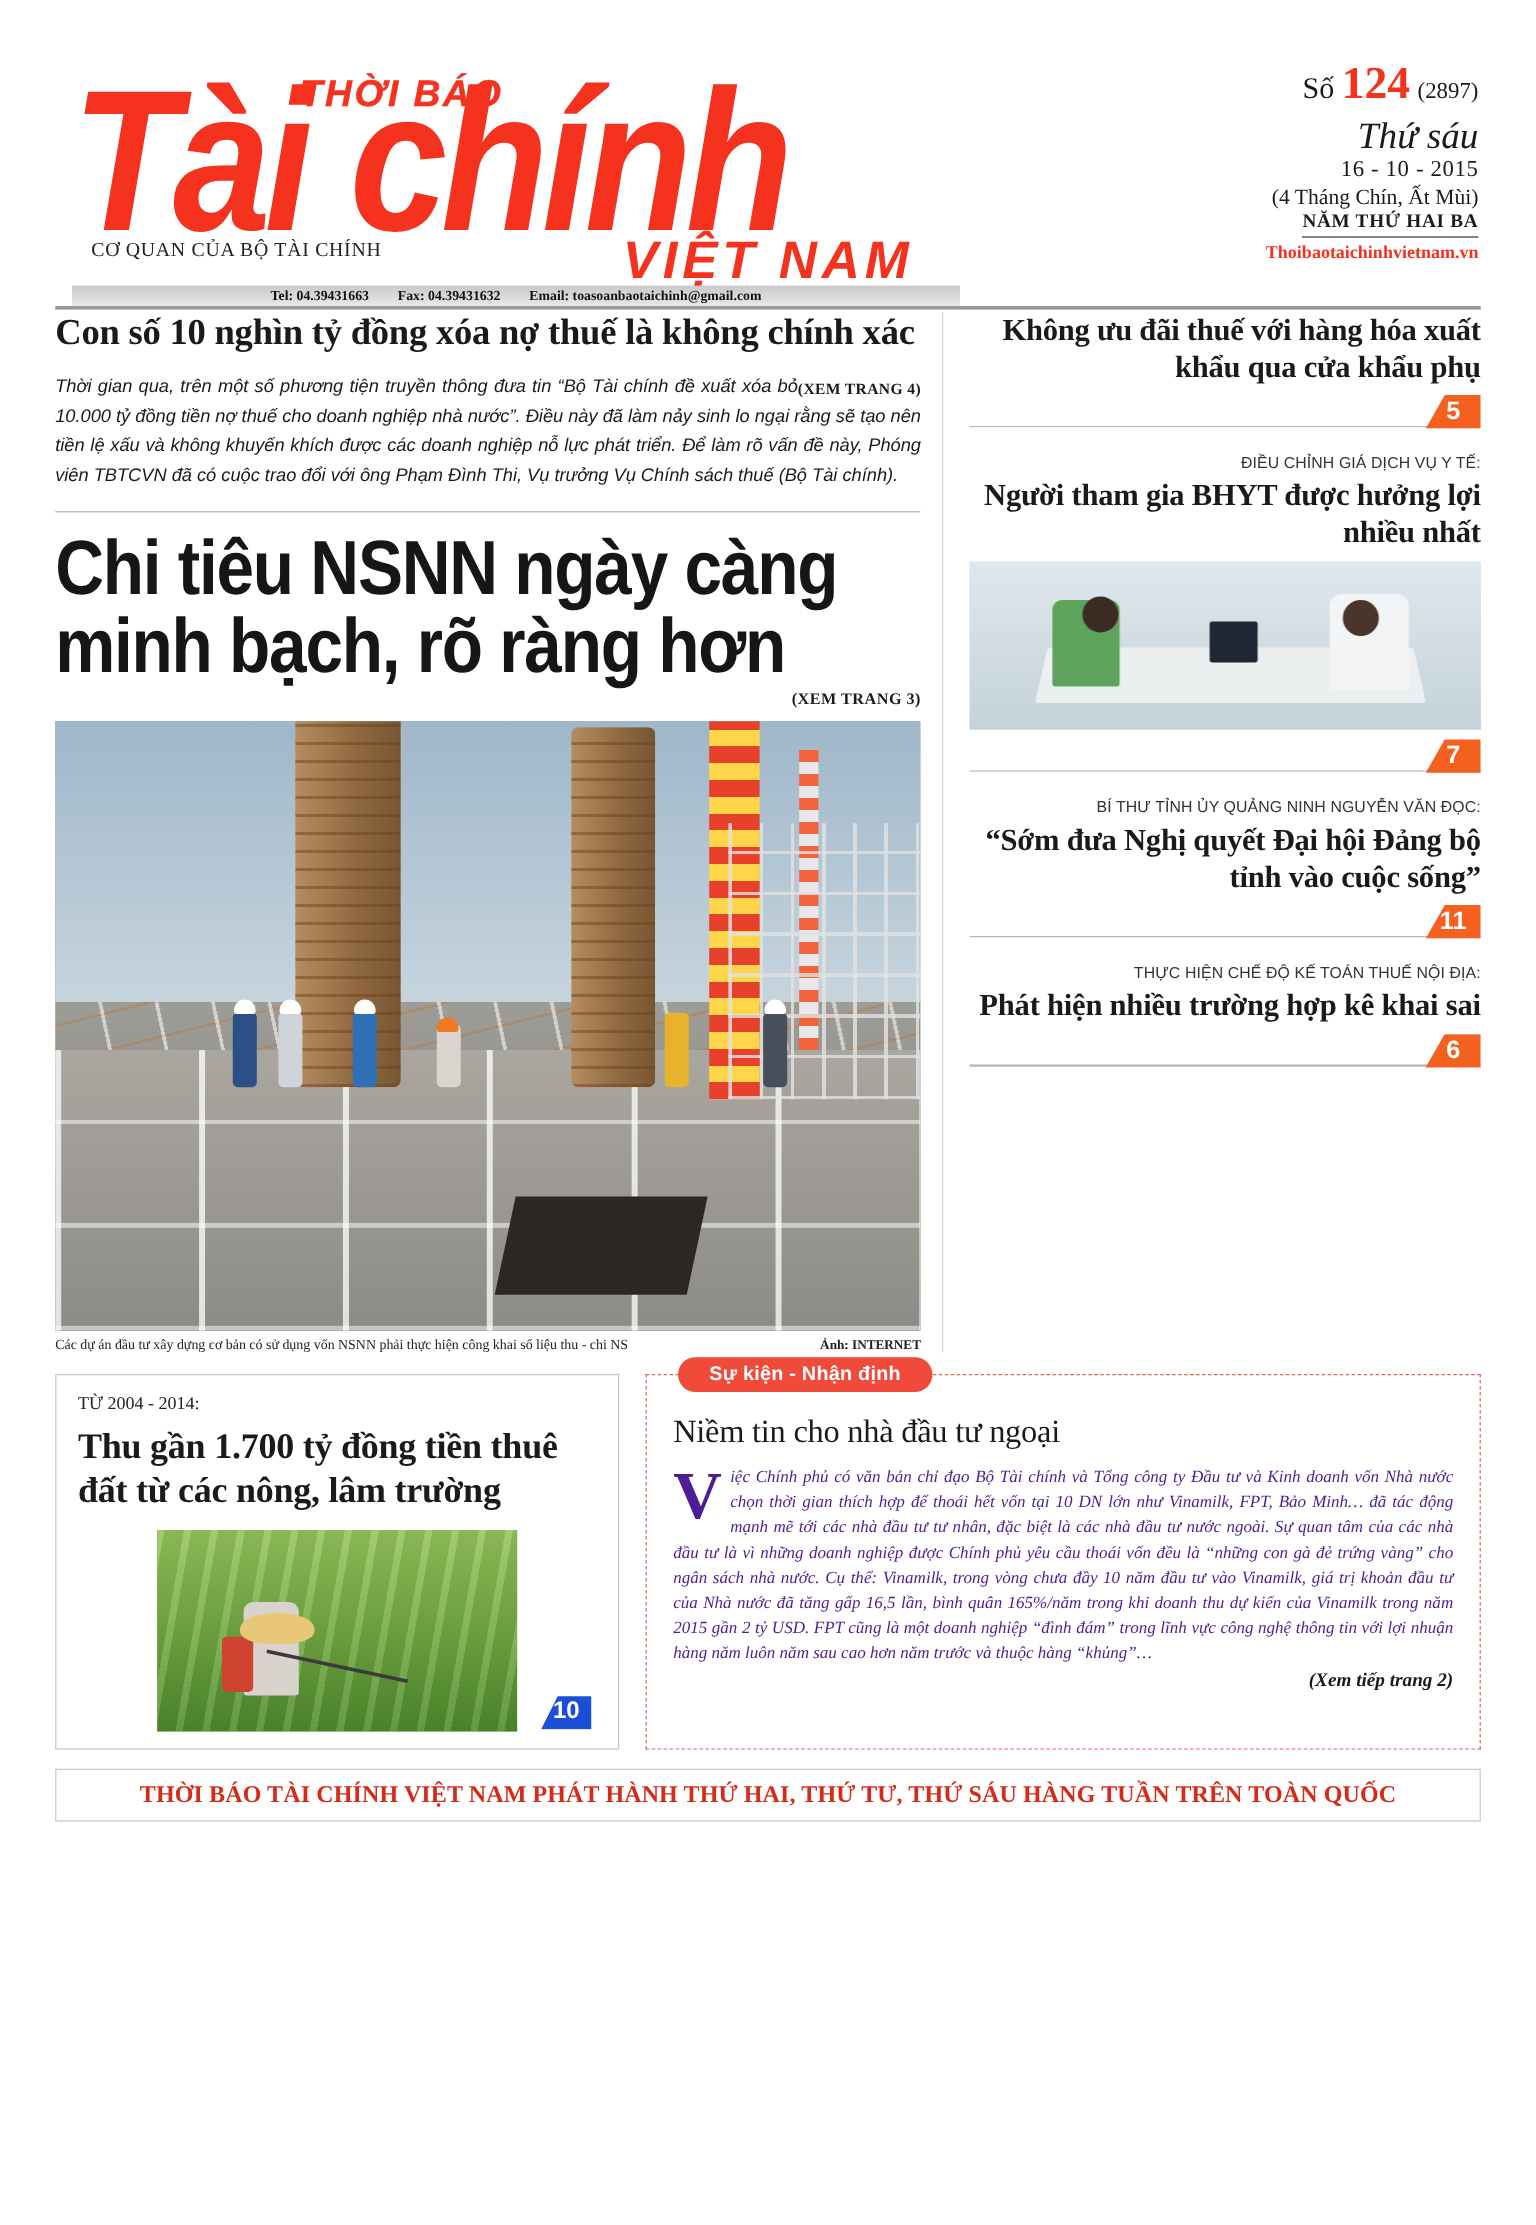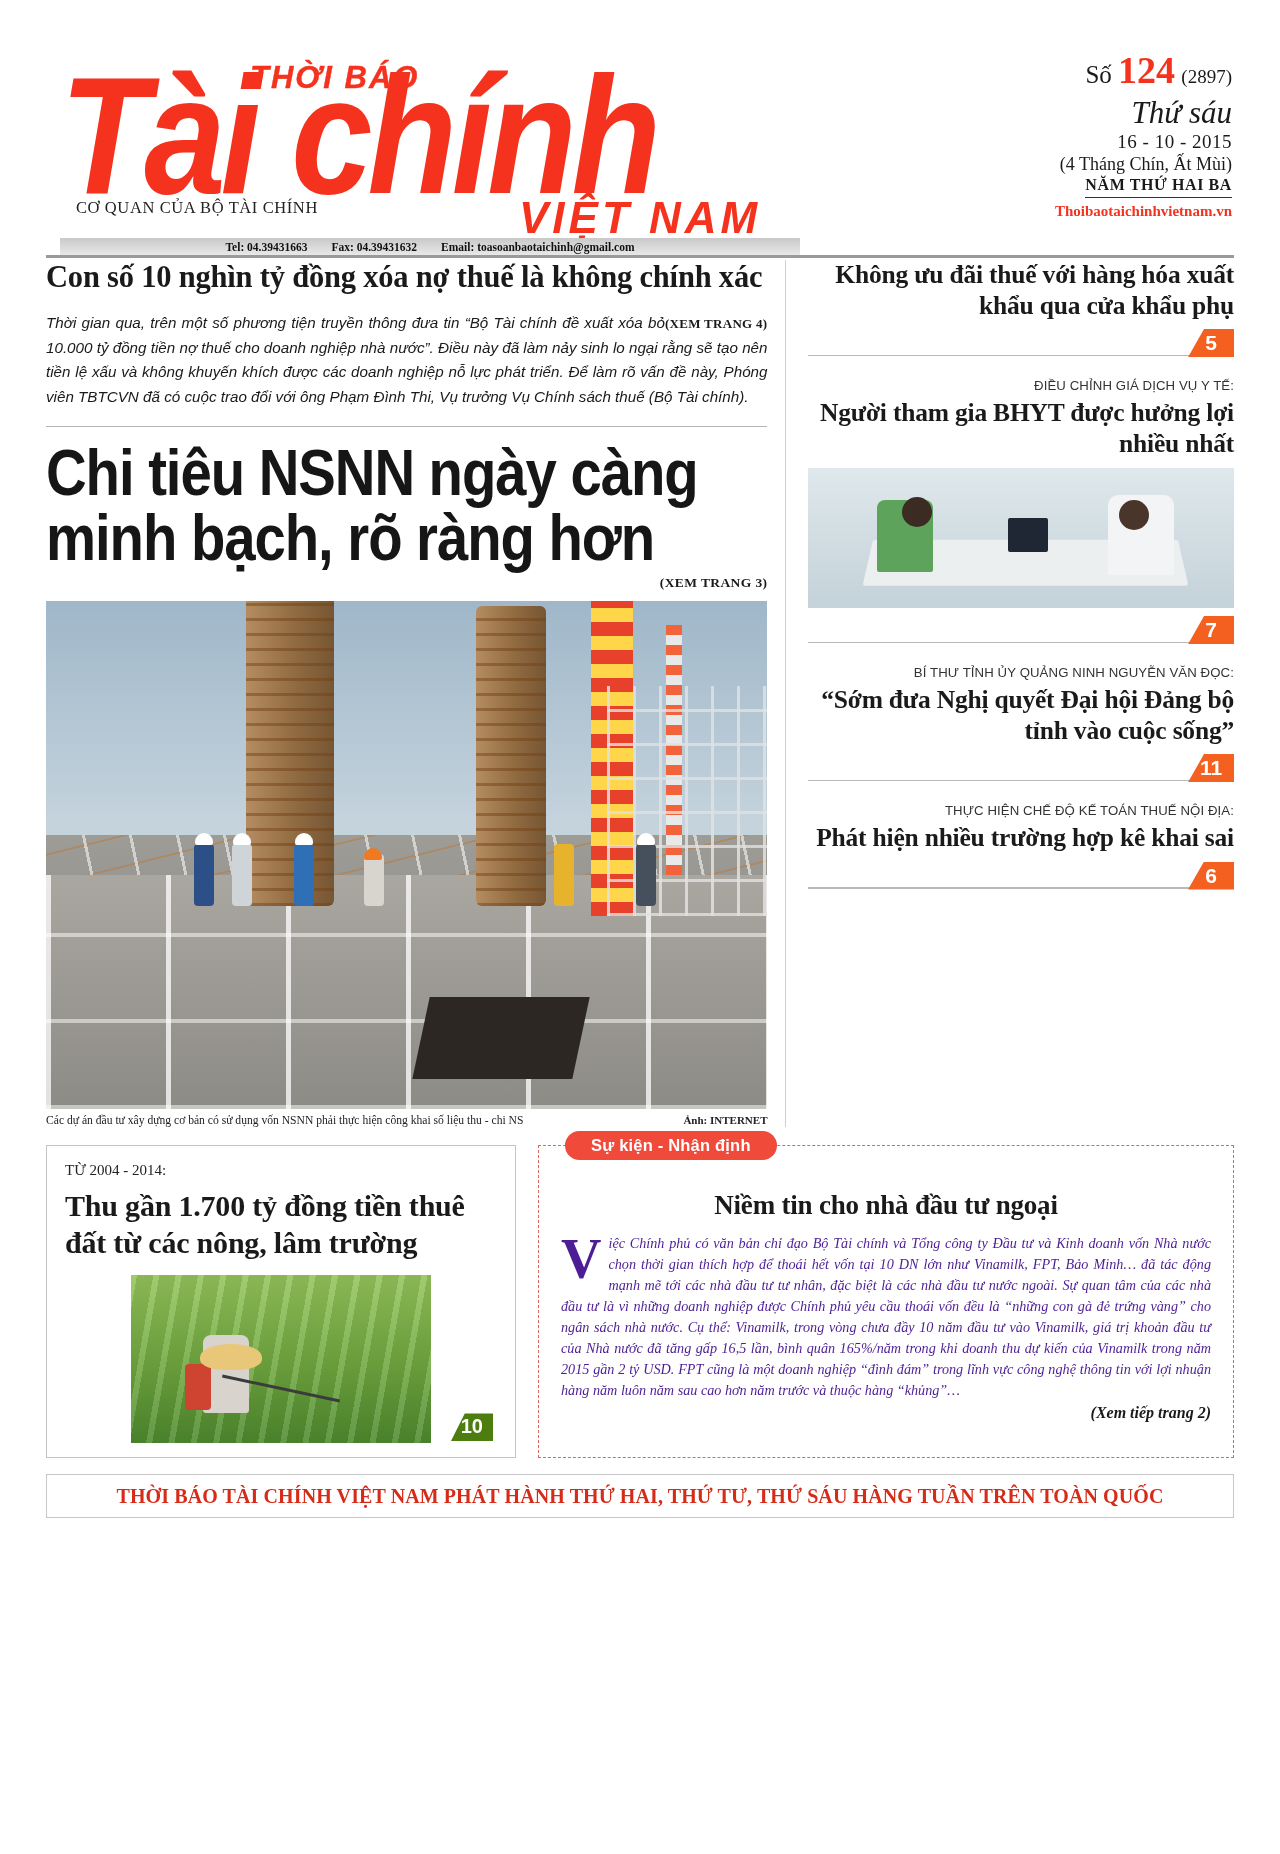--- a/index.html
+++ b/index.html
@@ -149,41 +149,41 @@
   .bottom-grid { display: flex; gap: 22px; margin-top: 18px; }
   .box-left {
     width: 470px; border: 1.3px solid #c4c4c4; padding: 16px 18px 14px;
     position: relative;
   }
   .bl-kicker { font-size: 15px; font-style: normal; margin-bottom: 8px; color: #222; }
   .bl-head { font-size: 30px; font-weight: bold; line-height: 1.24; letter-spacing: -0.2px; }
   .bl-photo { width: 300px; height: 168px; margin: 14px auto 0; position: relative; overflow: hidden; }
   .bl-badge {
     position: absolute; right: 22px; bottom: 16px;
-    background: #4d7c0f; color: #fff;
+    background: #1d4ed8; color: #fff;
     font-family: "Liberation Sans", sans-serif;
     font-weight: bold; font-size: 20px; padding: 2px 10px 3px;
     clip-path: polygon(14px 0, 100% 0, 100% 100%, 0 100%);
   }
 
   .box-right {
     flex: 1; border: 1.3px dashed #e0665a; padding: 26px 22px 14px;
     position: relative;
   }
   .sk-tab {
     position: absolute; left: 26px; top: -15px;
     background: #ef4a3a; color: #fff;
     font-family: "Liberation Sans", sans-serif;
     font-weight: bold; font-size: 16.5px;
     padding: 5px 26px; border-radius: 16px;
     letter-spacing: 0.2px;
   }
   .br-head {
-    font-size: 27px; font-weight: bold; text-align: center;
-    margin: 18px 0 12px; letter-spacing: -0.2px;
+    font-size: 27px; font-weight: normal; 
+    margin: 6px 0 12px; letter-spacing: -0.2px;
   }
   .br-body {
     font-family: "Liberation Serif", serif;
     font-style: italic; font-size: 14.2px; line-height: 1.48;
     text-align: justify; color: #4c1d95;
   }
   .br-body::first-letter {
     float: left; font-size: 56px; line-height: 0.82; font-weight: bold;
     font-style: normal; padding: 4px 7px 0 0;
   }

